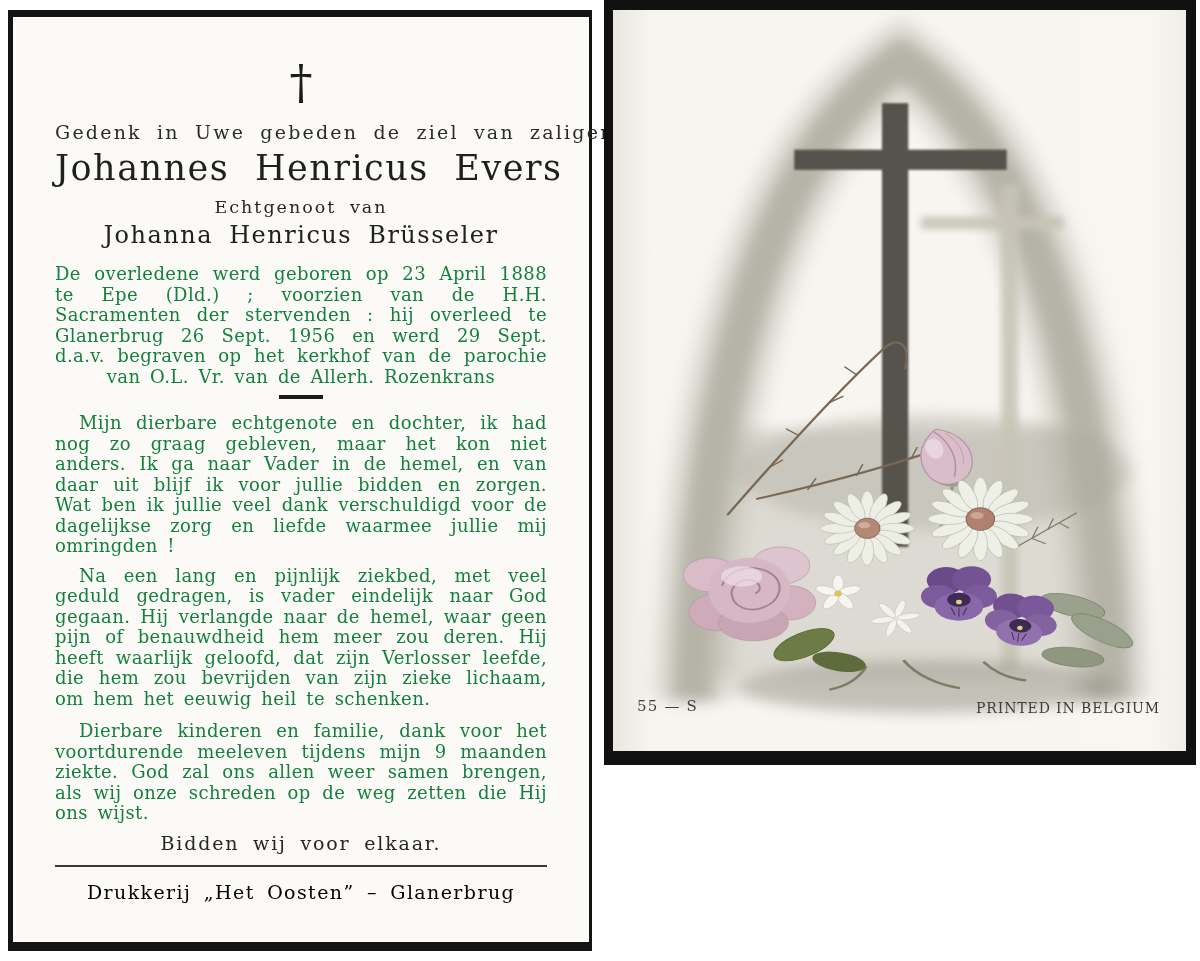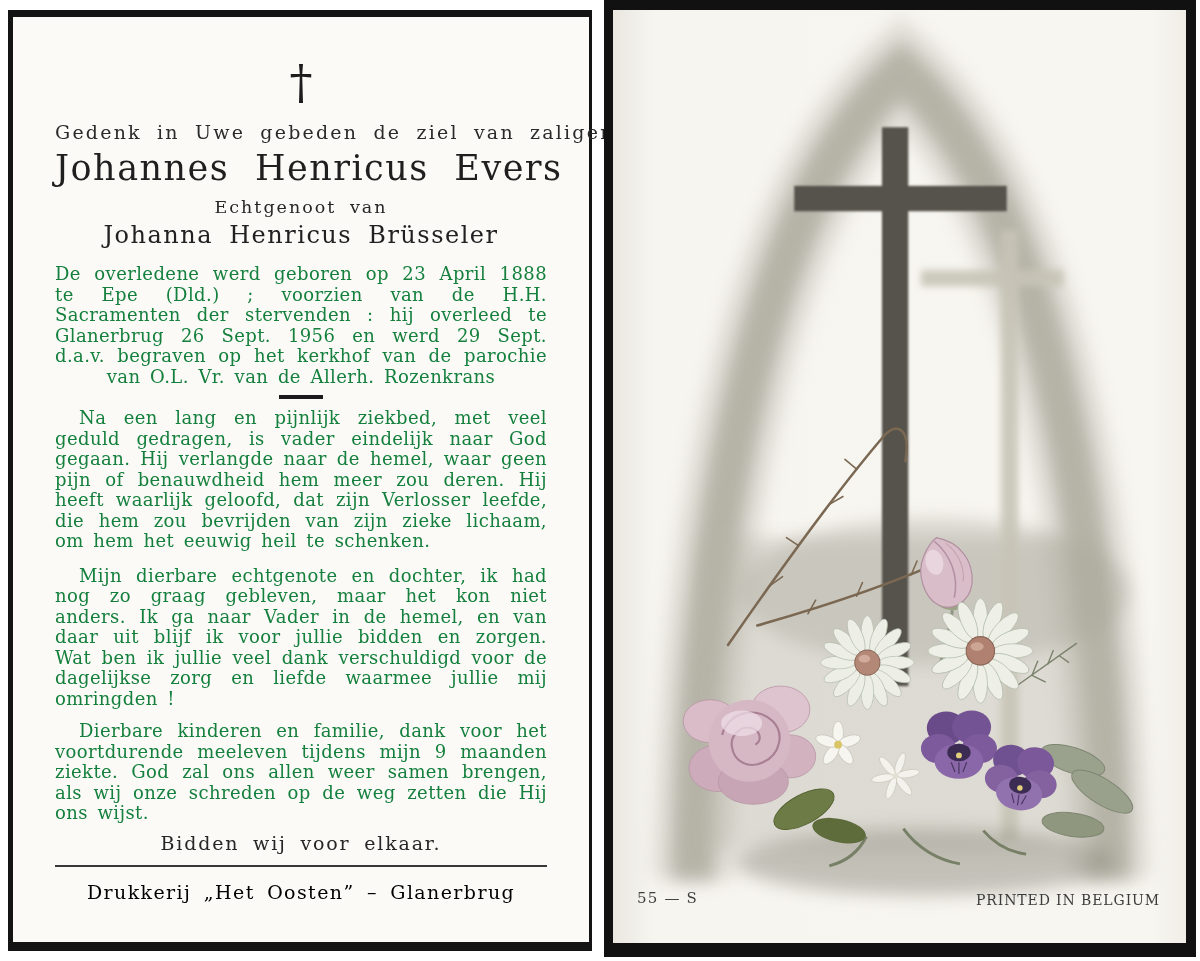--- a/index.html
+++ b/index.html
@@ -37,21 +37,21 @@
   .prayer-title{margin-top:10px;text-align:center;font-size:19.5px;letter-spacing:1.2px;
     word-spacing:5px;color:#222;}
   .prayer-sub{margin-top:8px;text-align:center;font-size:19px;letter-spacing:1.8px;
     word-spacing:6px;}
   .footer-rule{margin-top:11px;border-top:2px solid #383838;width:100%;}
   .printer-line{margin-top:14px;text-align:center;font-size:19px;letter-spacing:1.4px;
     word-spacing:5px;color:#000000;}
 
   
   .card-right{
-    position:absolute;left:604px;top:0;width:592px;height:957px;
+    position:absolute;left:604px;top:0;width:592px;height:765px;
     box-sizing:border-box;
     border-style:solid;border-color:#111111;border-width:10px 10px 14px 9px;
     background:linear-gradient(90deg,#e9e7e0 0%,#f7f5f0 7%,#f8f6f1 94%,#efede6 100%);
   }
   .illustration-svg{position:absolute;left:0;top:0;width:100%;height:100%;display:block;}
   .series-code{position:absolute;left:24px;bottom:36px;font-size:15px;color:#3d3d3d;
     letter-spacing:1.2px;}
   .printed-in{position:absolute;right:26px;bottom:35px;font-size:14px;color:#3b3b3b;
     letter-spacing:0.9px;}
 </style>
@@ -61,22 +61,22 @@
 <div class="card-left">
   <div class="card-left-inner">
     <div class="cross-glyph">†</div>
     <div class="intro-line">Gedenk in Uwe gebeden de ziel van zaliger</div>
     <div class="deceased-name">Johannes Henricus Evers</div>
     <div class="relation-line">Echtgenoot van</div>
     <div class="spouse-name">Johanna Henricus Brüsseler</div>
 
     <p class="body-par par-1">De overledene werd geboren op 23 April 1888 te Epe (Dld.) ; voorzien van de H.H. Sacramenten der stervenden : hij overleed te Glanerbrug 26 Sept. 1956 en werd 29 Sept. d.a.v. begraven op het kerkhof van de parochie van O.L. Vr. van de Allerh. Rozenkrans</p>
     <div class="small-divider"></div>
+    <p class="body-par par-3">Mijn dierbare echtgenote en dochter, ik had nog zo graag gebleven, maar het kon niet anders. Ik ga naar Vader in de hemel, en van daar uit blijf ik voor jullie bidden en zorgen. Wat ben ik jullie veel dank verschuldigd voor de dagelijkse zorg en liefde waarmee jullie mij omringden !</p>
     <p class="body-par par-2">Na een lang en pijnlijk ziekbed, met veel geduld gedragen, is vader eindelijk naar God gegaan. Hij verlangde naar de hemel, waar geen pijn of benauwdheid hem meer zou deren. Hij heeft waarlijk geloofd, dat zijn Verlosser leefde, die hem zou bevrijden van zijn zieke lichaam, om hem het eeuwig heil te schenken.</p>
-    <p class="body-par par-3">Mijn dierbare echtgenote en dochter, ik had nog zo graag gebleven, maar het kon niet anders. Ik ga naar Vader in de hemel, en van daar uit blijf ik voor jullie bidden en zorgen. Wat ben ik jullie veel dank verschuldigd voor de dagelijkse zorg en liefde waarmee jullie mij omringden !</p>
     <p class="body-par par-4">Dierbare kinderen en familie, dank voor het voortdurende meeleven tijdens mijn 9 maanden ziekte. God zal ons allen weer samen brengen, als wij onze schreden op de weg zetten die Hij ons wijst.</p>
 
     <div class="prayer-sub">Bidden wij voor elkaar.</div>
 
     <div class="footer-rule"></div>
     <div class="printer-line">Drukkerij „Het Oosten” – Glanerbrug</div>
   </div>
 </div>
 
 <div class="card-right">

